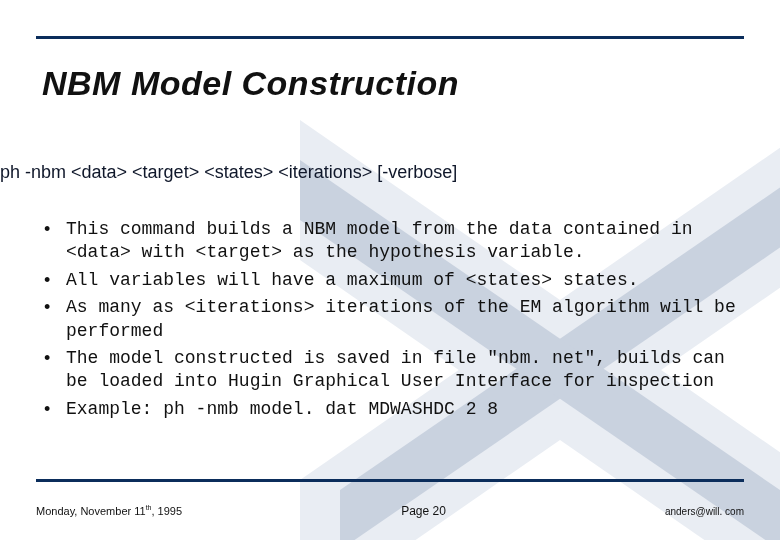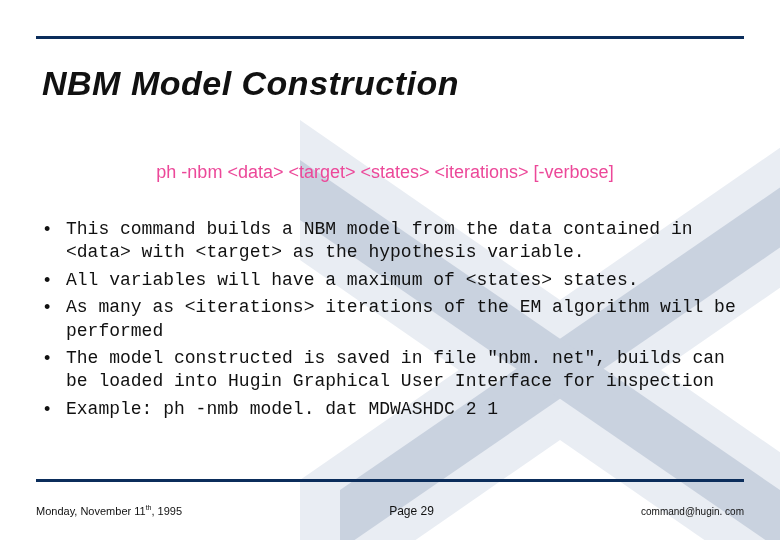--- a/index.html
+++ b/index.html
@@ -34,23 +34,23 @@
     font-weight: bold;
     font-style: italic;
     color: #111;
     letter-spacing: 0.5px;
   }
   .command-line {
     position: absolute;
     top: 162px;
     left: 0;
     right: 10px;
-    text-align: center;
+    text-align: left;
     font-size: 18px;
-    color: #ec4899;
+    color: #0f172a;
   }
   .bullets {
     position: absolute;
     top: 218px;
     left: 42px;
     right: 36px;
   }
   .bullet-row {
     display: flex;
     align-items: flex-start;
@@ -154,28 +154,28 @@
       <div class="bullet-row">
         <div class="bullet-dot">•</div>
         <div class="bullet-text">As many as &lt;iterations&gt; iterations of the EM algorithm will be performed</div>
       </div>
       <div class="bullet-row">
         <div class="bullet-dot">•</div>
         <div class="bullet-text">The model constructed is saved in file "nbm. net", builds can be loaded into Hugin Graphical User Interface for inspection</div>
       </div>
       <div class="bullet-row">
         <div class="bullet-dot">•</div>
-        <div class="bullet-text">Example: ph -nmb model. dat MDWASHDC 2 1</div>
+        <div class="bullet-text">Example: ph -nmb model. dat MDWASHDC 2 8</div>
       </div>
     </div>
 
     <div class="bottom-rule"></div>
 
     <div class="footer">
       <span class="date">
         <span>Monday, November 11</span><sup>th</sup><span>, 1995</span>
       </span>
-      <span class="page">Page 29</span>
-      <span class="email">command@hugin. com</span>
+      <span class="page">Page 20</span>
+      <span class="email">anders@will. com</span>
     </div>
 
   </div>
 </div>
 
 </body></html>

